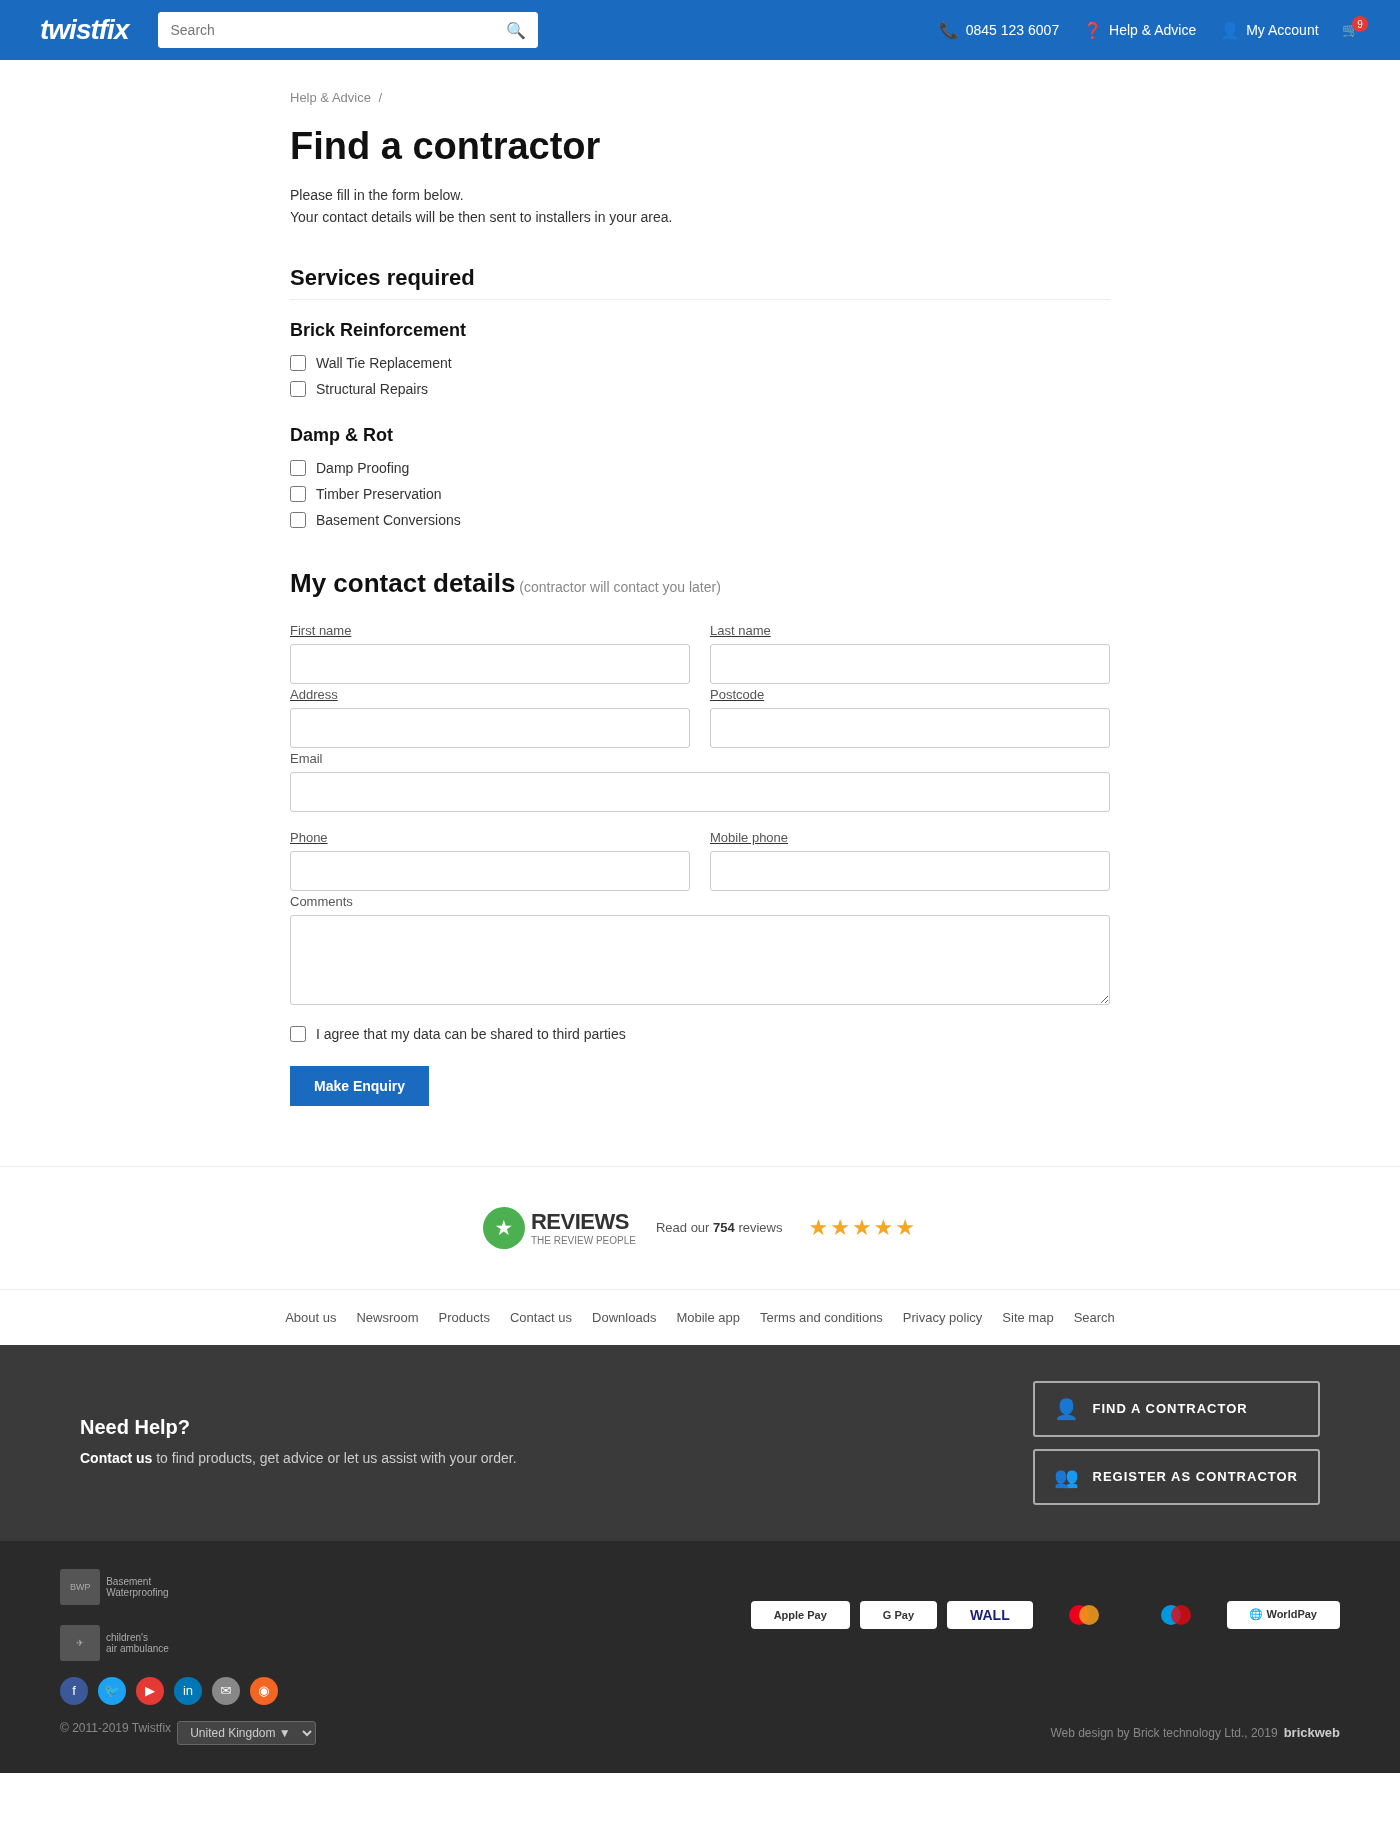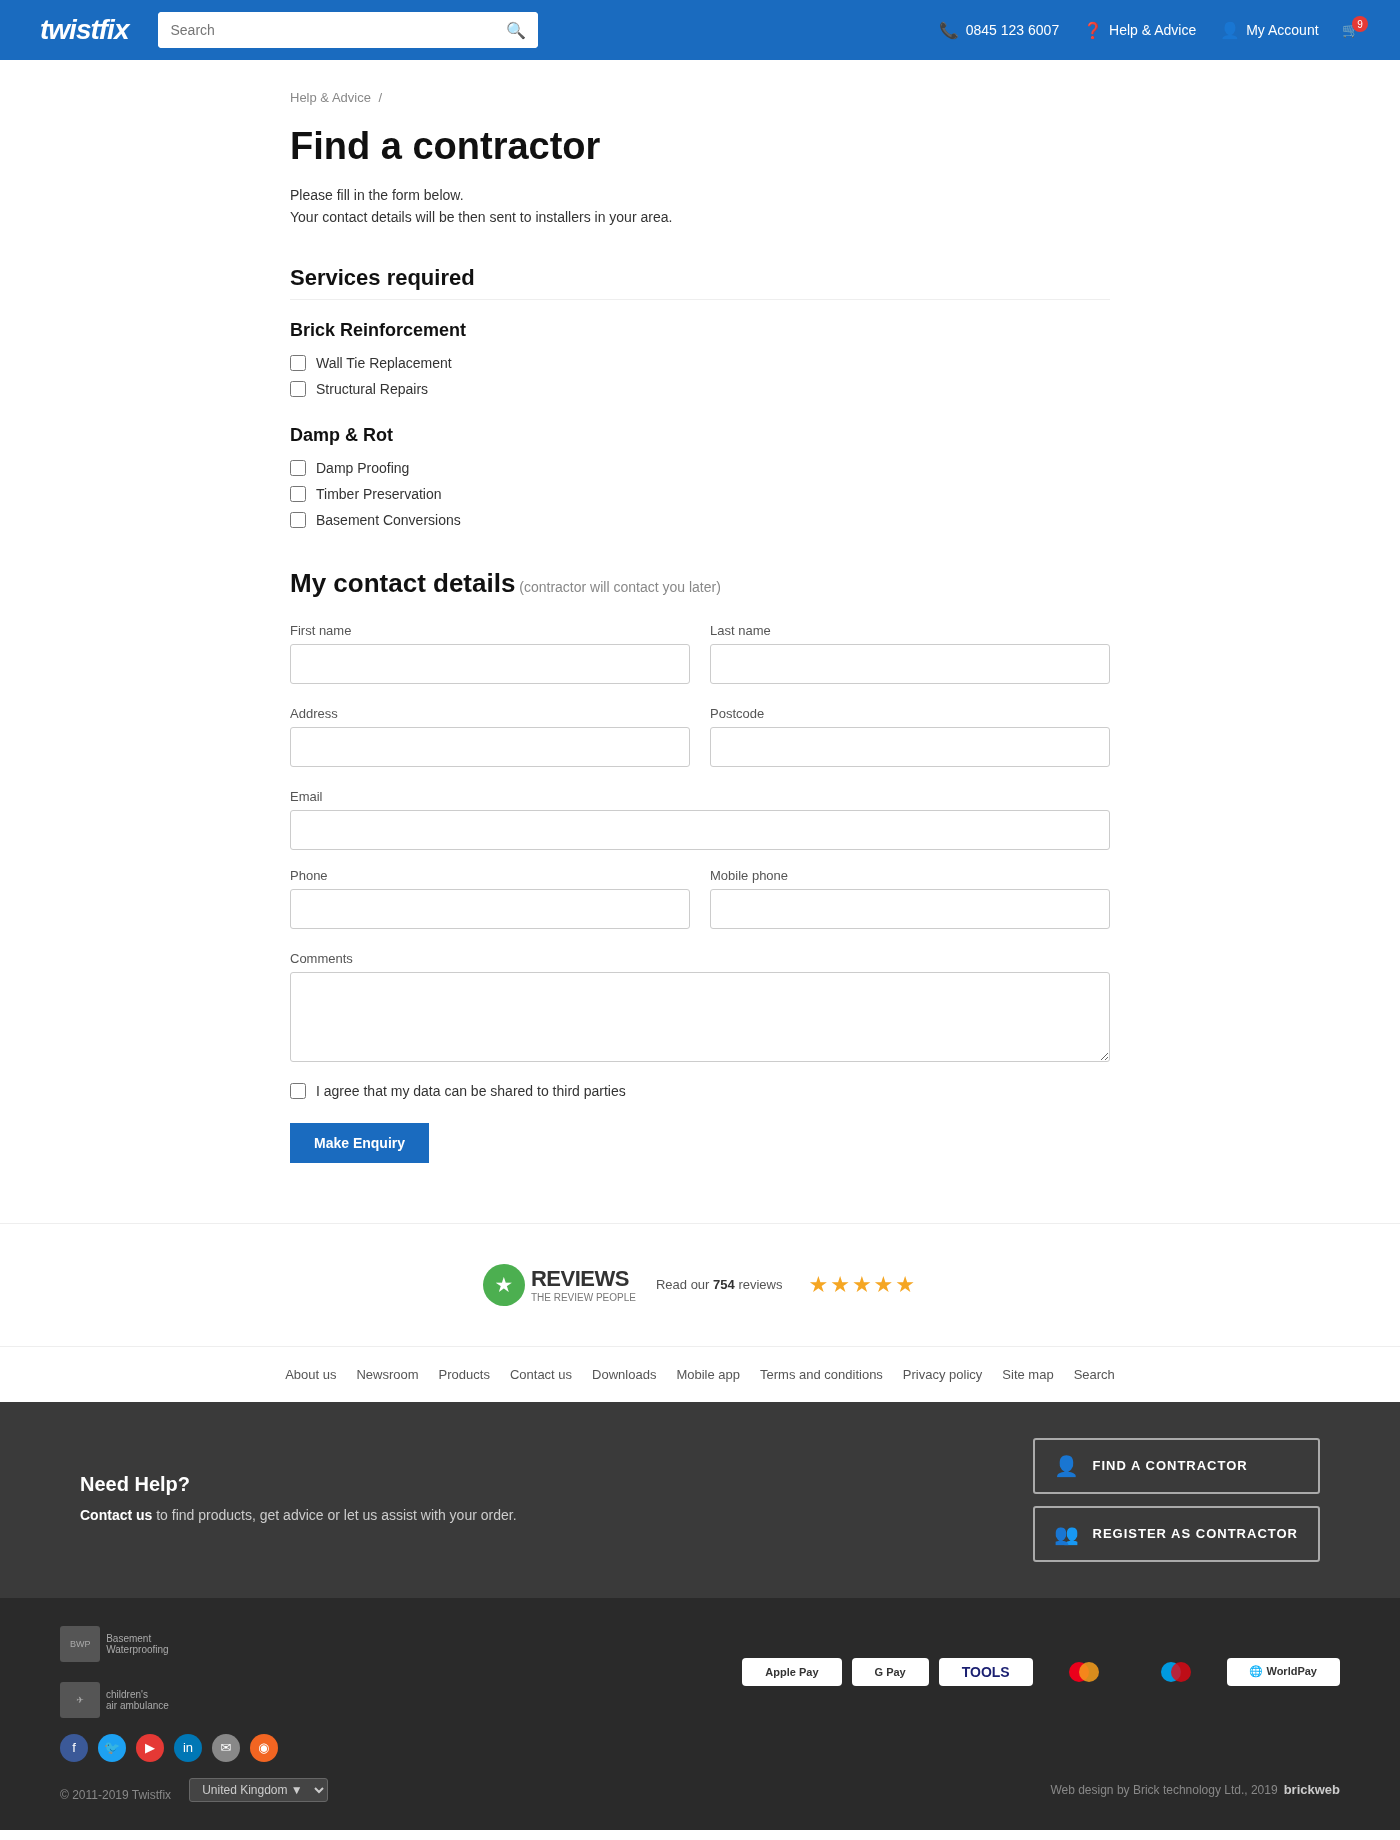--- a/index.html
+++ b/index.html
@@ -176,21 +176,22 @@
     }
     .contact-subtitle {
       font-size: 14px;
       color: #888;
       margin-bottom: 28px;
     }
 
     .form-row {
       display: flex;
       gap: 20px;
-      margin-bottom: 22px;
+      margin-bottom: 3px;
+      text-decoration: underline;
     }
     .form-group {
       flex: 1;
       display: flex;
       flex-direction: column;
     }
     .form-group label {
       font-size: 13px;
       color: #555;
       margin-bottom: 6px;
@@ -443,22 +444,22 @@
 
     .copyright-row {
       display: flex;
       align-items: center;
       justify-content: space-between;
       font-size: 12px;
       color: #888;
     }
     .copyright-left {
       display: flex;
-      align-items: flex-end;
-      gap: 18px;
+      align-items: flex-start;
+      gap: 6px;
     }
     .uk-selector {
       border: 1px solid #666;
       background: #444;
       color: #ccc;
       padding: 3px 8px;
       border-radius: 3px;
       font-size: 12px;
       cursor: pointer;
     }
@@ -684,21 +685,21 @@
         <span style="font-size:10px; color:#aaa;">Basement<br>Waterproofing</span>
       </div>
       <div class="caa-logo">
         <div class="logo-box">✈</div>
         <span style="font-size:10px; color:#aaa;">children's<br>air ambulance</span>
       </div>
     </div>
     <div class="payment-icons">
       <span class="pay-icon">Apple Pay</span>
       <span class="pay-icon">G Pay</span>
-      <span class="pay-icon visa">TOOLS</span>
+      <span class="pay-icon visa">WALL</span>
       <span class="pay-icon" style="background: transparent;">
         <svg width="36" height="22" viewBox="0 0 36 22">
             <circle cx="13" cy="11" r="10" fill="#eb001b"></circle>
             <circle cx="23" cy="11" r="10" fill="#f79e1b" opacity="0.85"></circle>
           </svg>
       </span>
       <span class="pay-icon" style="background: transparent;">
         <svg width="36" height="22" viewBox="0 0 36 22">
             <circle cx="13" cy="11" r="10" fill="#0099df"></circle>
             <circle cx="23" cy="11" r="10" fill="#e30613" opacity="0.8"></circle>

